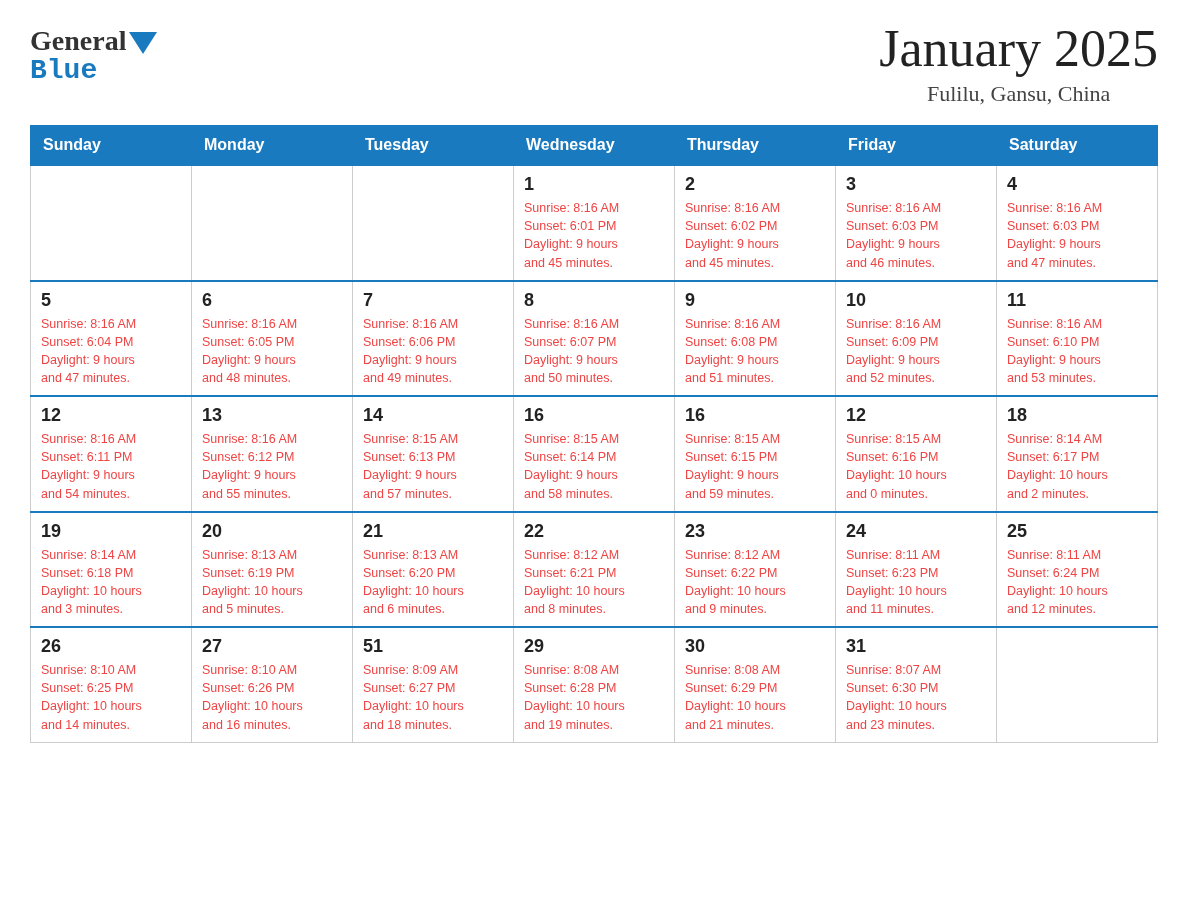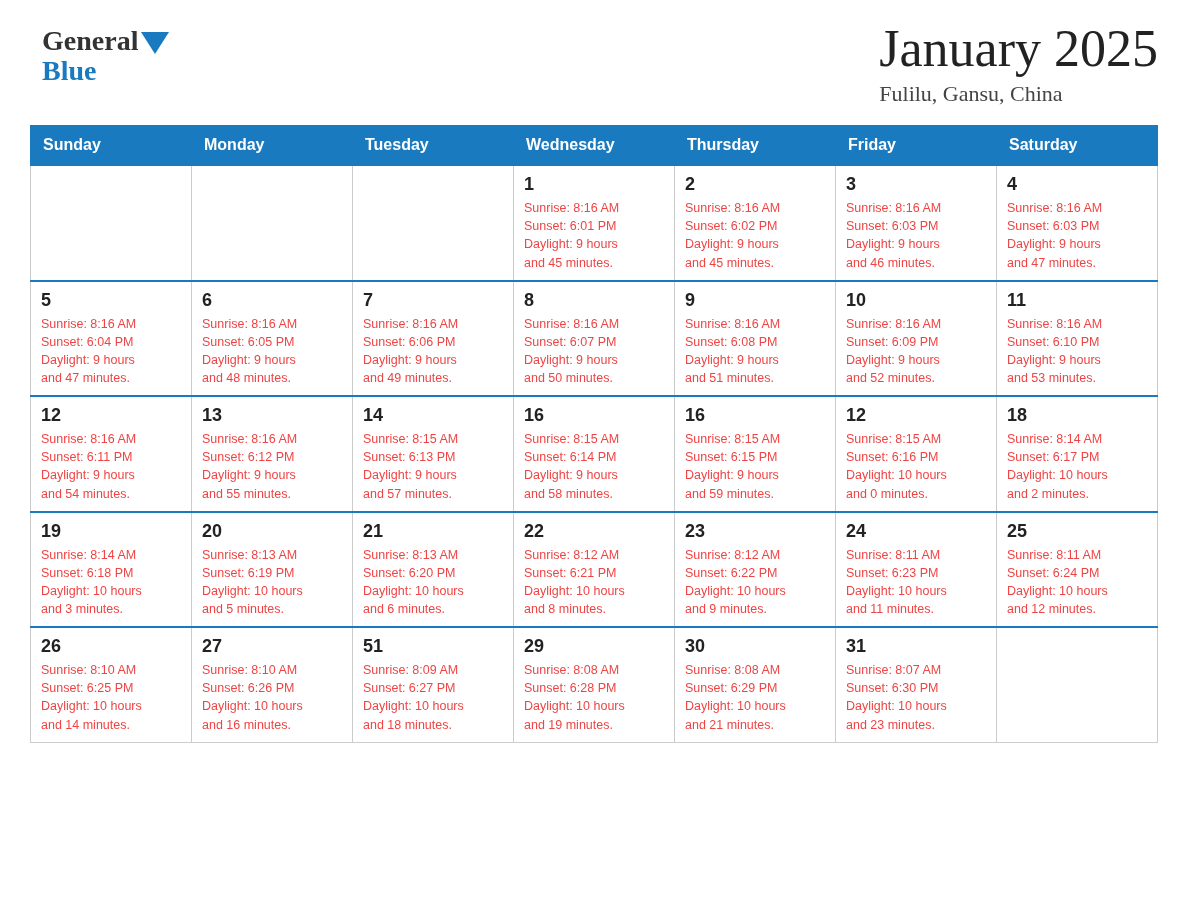--- a/index.html
+++ b/index.html
@@ -8,21 +8,20 @@
       background: #fff;
       width: 1188px;
       min-height: 918px;
       padding: 20px 30px;
     }
     .header {
       display: flex;
       justify-content: space-between;
       align-items: flex-start;
       margin-bottom: 18px;
-      margin-left: 12px;
     }
     .logo {
       display: flex;
       flex-direction: column;
       align-items: flex-start;
       padding-top: 5px;
     }
     .logo-text {
       display: flex;
       align-items: center;
@@ -39,25 +38,25 @@
       border-left: 14px solid transparent;
       border-right: 14px solid transparent;
       border-top: 22px solid #1a7abf;
       margin-left: 3px;
       margin-top: 4px;
     }
     .logo-blue {
       font-size: 28px;
       font-weight: bold;
       color: #1a7abf;
-      font-family: Liberation Serif, serif;
+      font-family: Liberation Mono, monospace;
       margin-top: -2px;
     }
     .title-section {
-      text-align: left;
+      text-align: center;
     }
     .month-title {
       font-size: 52px;
       font-weight: normal;
       color: #222;
       font-family: Georgia, serif;
       line-height: 1.1;
     }
     .location {
       font-size: 22px;

